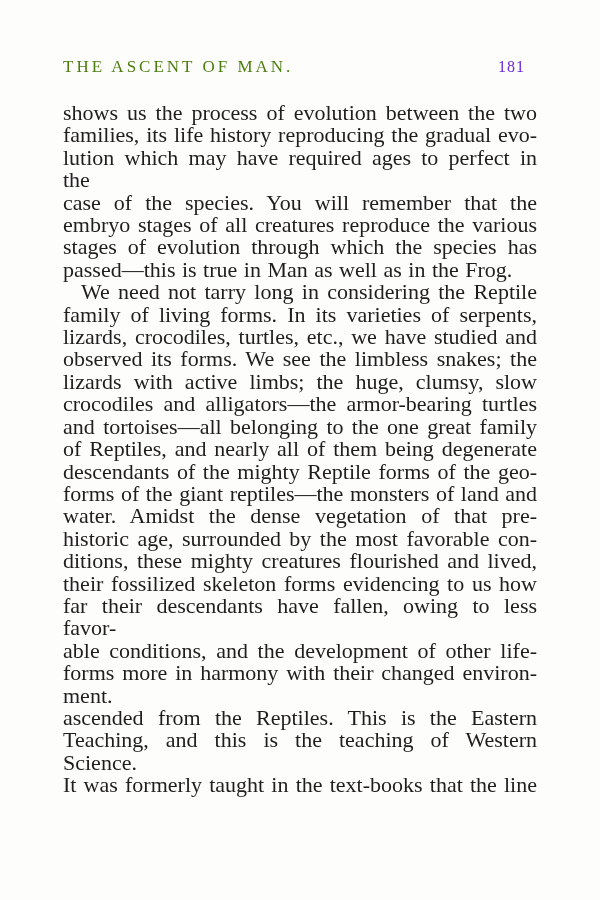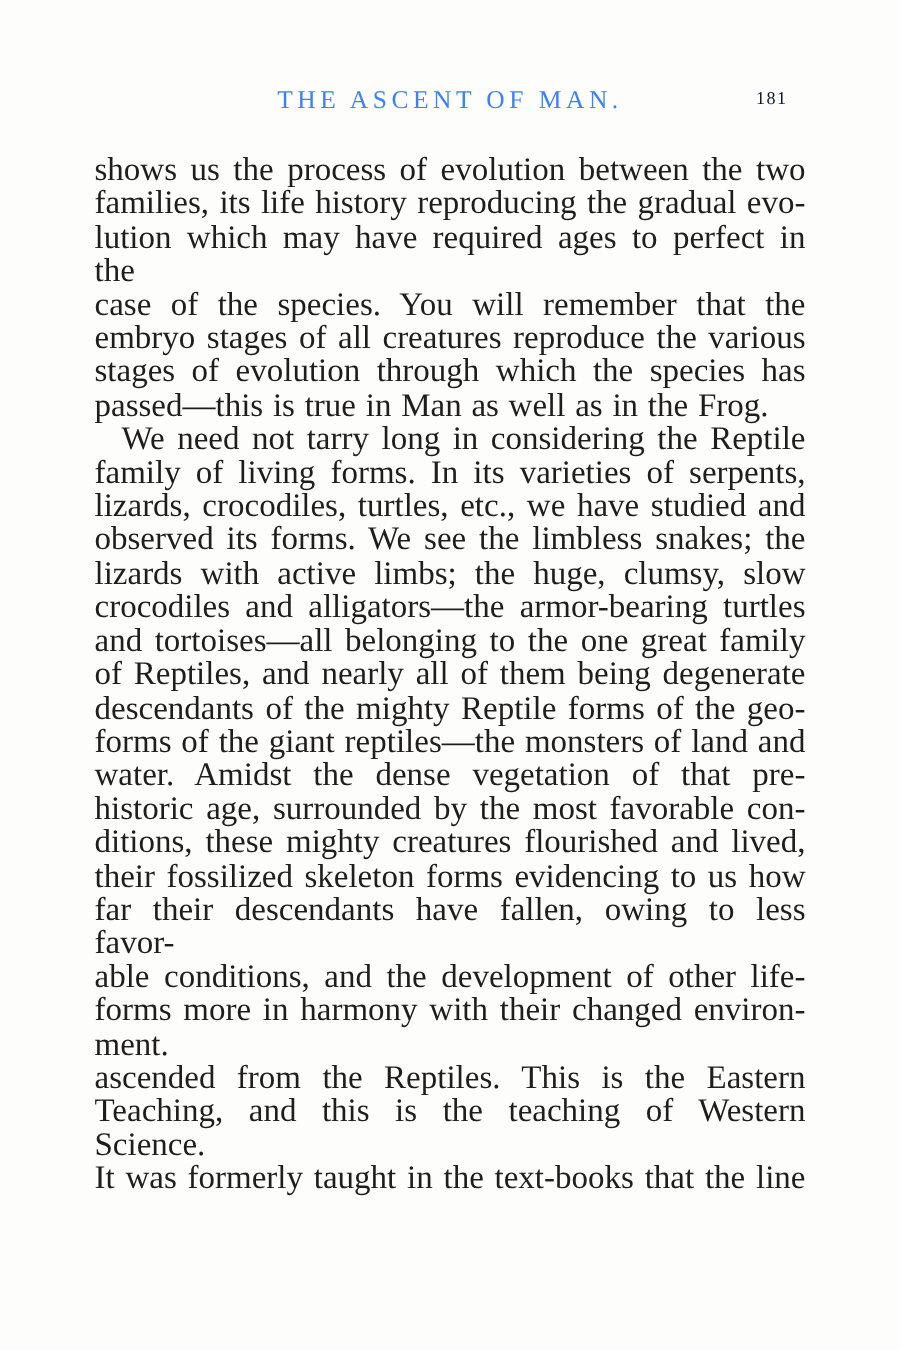--- a/index.html
+++ b/index.html
@@ -20,33 +20,32 @@
     position: absolute;
     top: 57px;
     left: 63px;
     width: 474px;
     height: 24px;
   }
   .page-title {
     position: absolute;
     left: 0;
     right: 0;
-    text-align: center;
     font-size: 17px;
     letter-spacing: 3px;
     white-space: nowrap;
-    color: #3b82f6;
+    color: #4d7c0f;
   }
   .page-number {
     position: absolute;
     right: 12px;
     top: 1px;
-    font-size: 12px;
+    font-size: 16px;
     letter-spacing: 1px;
-    color: #0f172a;
+    color: #6d28d9;
   }
   .text-block {
     position: absolute;
     top: 102px;
     left: 63px;
     width: 474px;
   }
   .paragraph {
     margin: 0;
     padding: 0;

